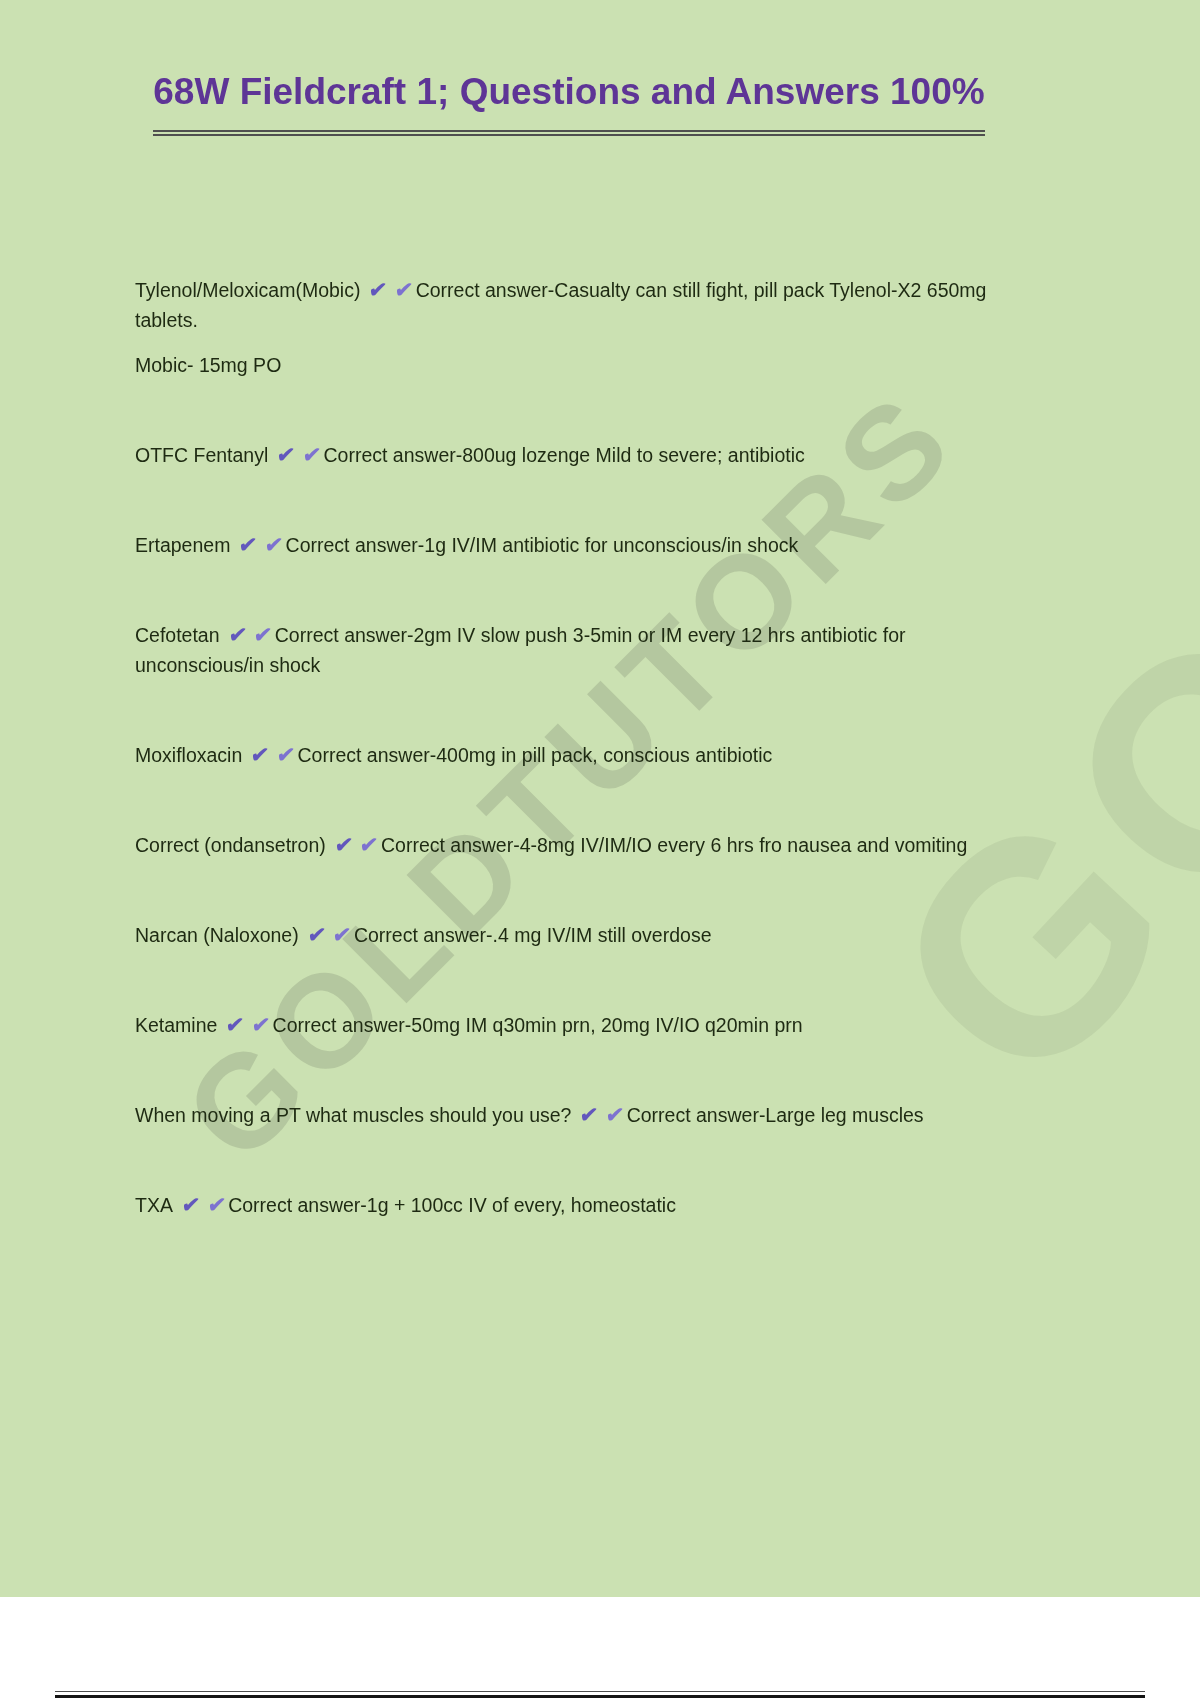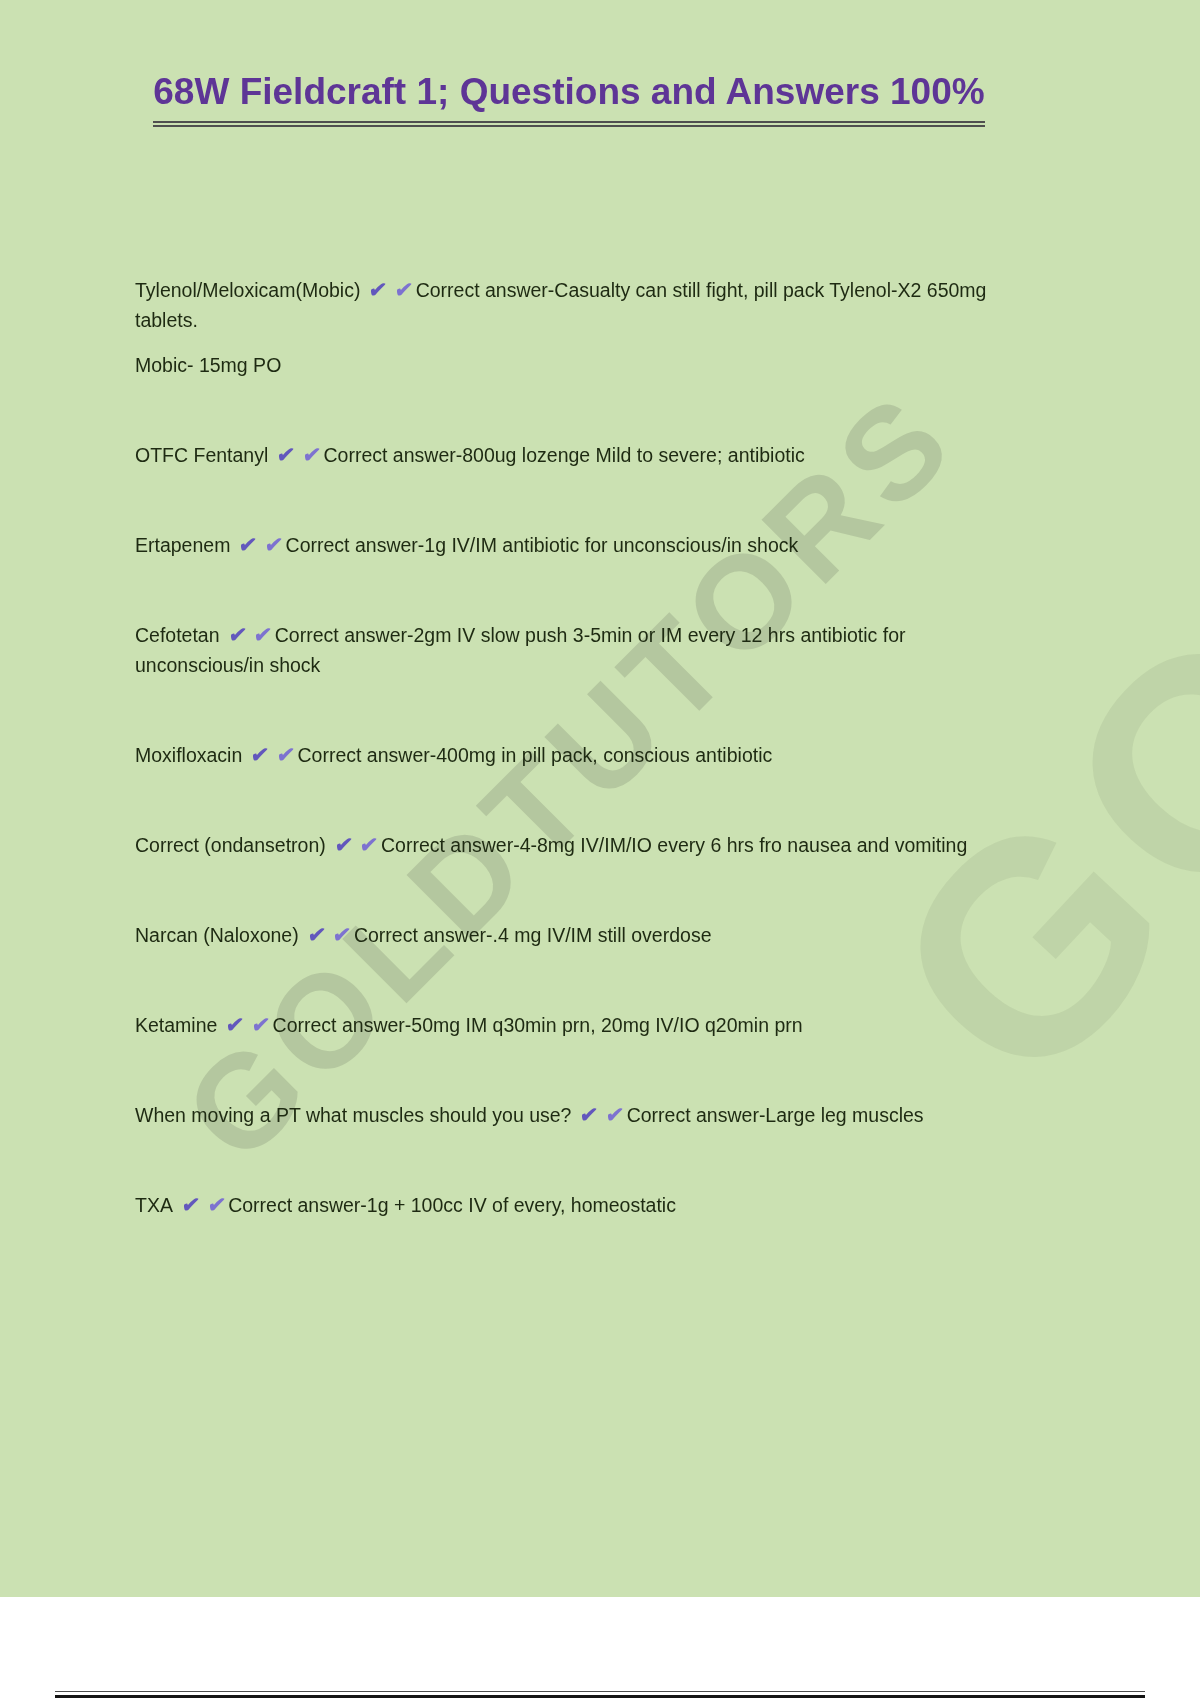--- a/index.html
+++ b/index.html
@@ -61,21 +61,21 @@
     width: 1138px;
     padding-top: 62px;
     text-align: center;
     font-size: 37px;
     line-height: 59px;
     font-weight: bold;
     color: var(--title-color, #5e3596);
   }
   .title-underline {
     border-bottom: 6px double var(--underline-color, #4f4f4f);
-    padding-bottom: 9px;
+    padding-bottom: 18px;
   }
   .content {
     position: absolute;
     left: 135px;
     top: 275px;
     width: 885px;
     font-size: 19.5px;
     line-height: 30px;
     color: var(--text-color, #1e2a12);
   }

